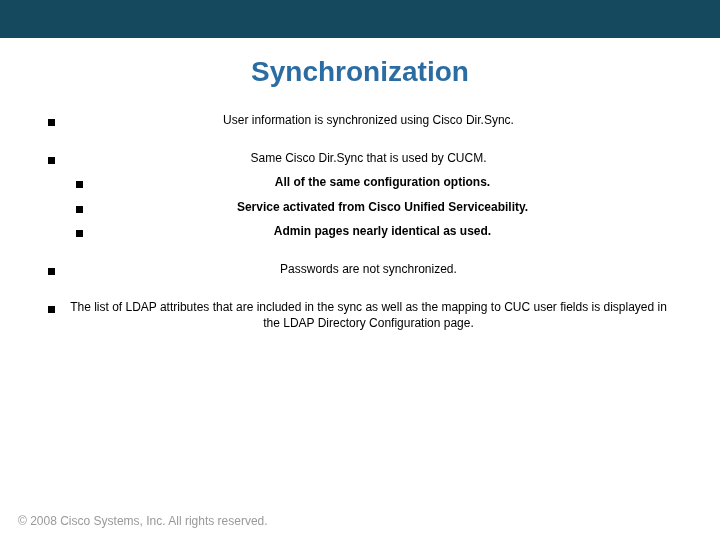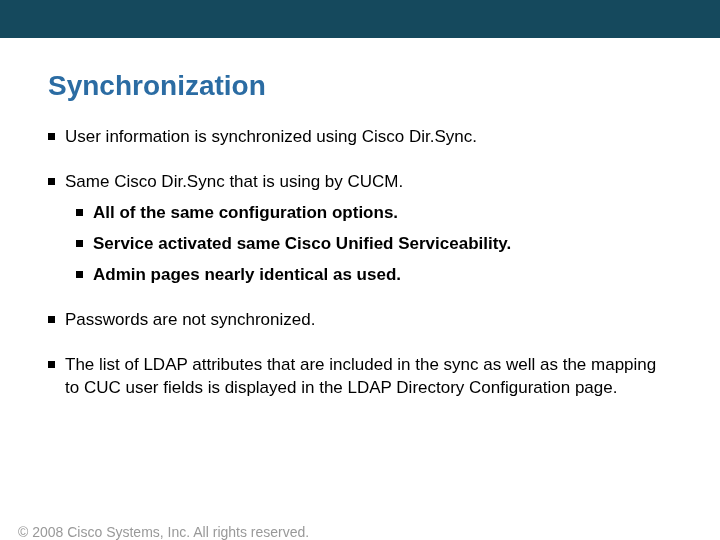--- a/index.html
+++ b/index.html
@@ -14,21 +14,22 @@
       background: #fff;
       position: relative;
       overflow: hidden;
     }
     .top-bar {
       height: 38px;
       background: #15495d;
       width: 100%;
     }
     .content-area {
-      padding: 32px 48px 0 48px;
+      padding: 18px 48px 0 48px;
+      text-align: center;
     }
     .slide-title {
       font-size: 28px;
       font-weight: bold;
       color: #2b6ca3;
       margin-bottom: 24px;
     }
     .bullet-list {
       list-style: none;
     }
@@ -48,65 +49,65 @@
     .bullet-marker {
       display: inline-block;
       width: 7px;
       height: 7px;
       background: #000;
       margin-top: 7px;
       margin-right: 10px;
       flex-shrink: 0;
     }
     .bullet-text {
-      font-size: 17px;
+      font-size: 12px;
       line-height: 1.35;
       color: #000;
       flex: 1;
     }
     .sub-group {
       margin-top: -14px;
       margin-bottom: 22px;
     }
     .footer {
       position: absolute;
-      bottom: 0;
+      bottom: 12px;
       left: 18px;
-      font-size: 14px;
+      font-size: 12px;
       color: #999;
     }
   </style>
 </head>
 <body>
 
 <div class="top-bar"></div>
 
 <div class="content-area">
   <h1 class="slide-title">Synchronization</h1>
 
   <ul class="bullet-list">
     <li class="bullet-item">
       <span class="bullet-marker"></span>
       <span class="bullet-text">User information is synchronized using Cisco Dir.Sync.</span>
     </li>
 
     <li class="bullet-item">
       <span class="bullet-marker"></span>
-      <span class="bullet-text">Same Cisco Dir.Sync that is using by CUCM.</span>
+      <span class="bullet-text">Same Cisco Dir.Sync that is used by CUCM.</span>
     </li>
 
     <li>
       <ul class="sub-group" style="list-style:none;">
         <li class="bullet-item sub">
           <span class="bullet-marker"></span>
           <span class="bullet-text">All of the same configuration options.</span>
         </li>
         <li class="bullet-item sub">
           <span class="bullet-marker"></span>
-          <span class="bullet-text">Service activated same Cisco Unified Serviceability.</span>
+          <span class="bullet-text">Service activated from Cisco Unified Serviceability.</span>
         </li>
         <li class="bullet-item sub">
           <span class="bullet-marker"></span>
           <span class="bullet-text">Admin pages nearly identical as used.</span>
         </li>
       </ul>
     </li>
 
     <li class="bullet-item">
       <span class="bullet-marker"></span>

